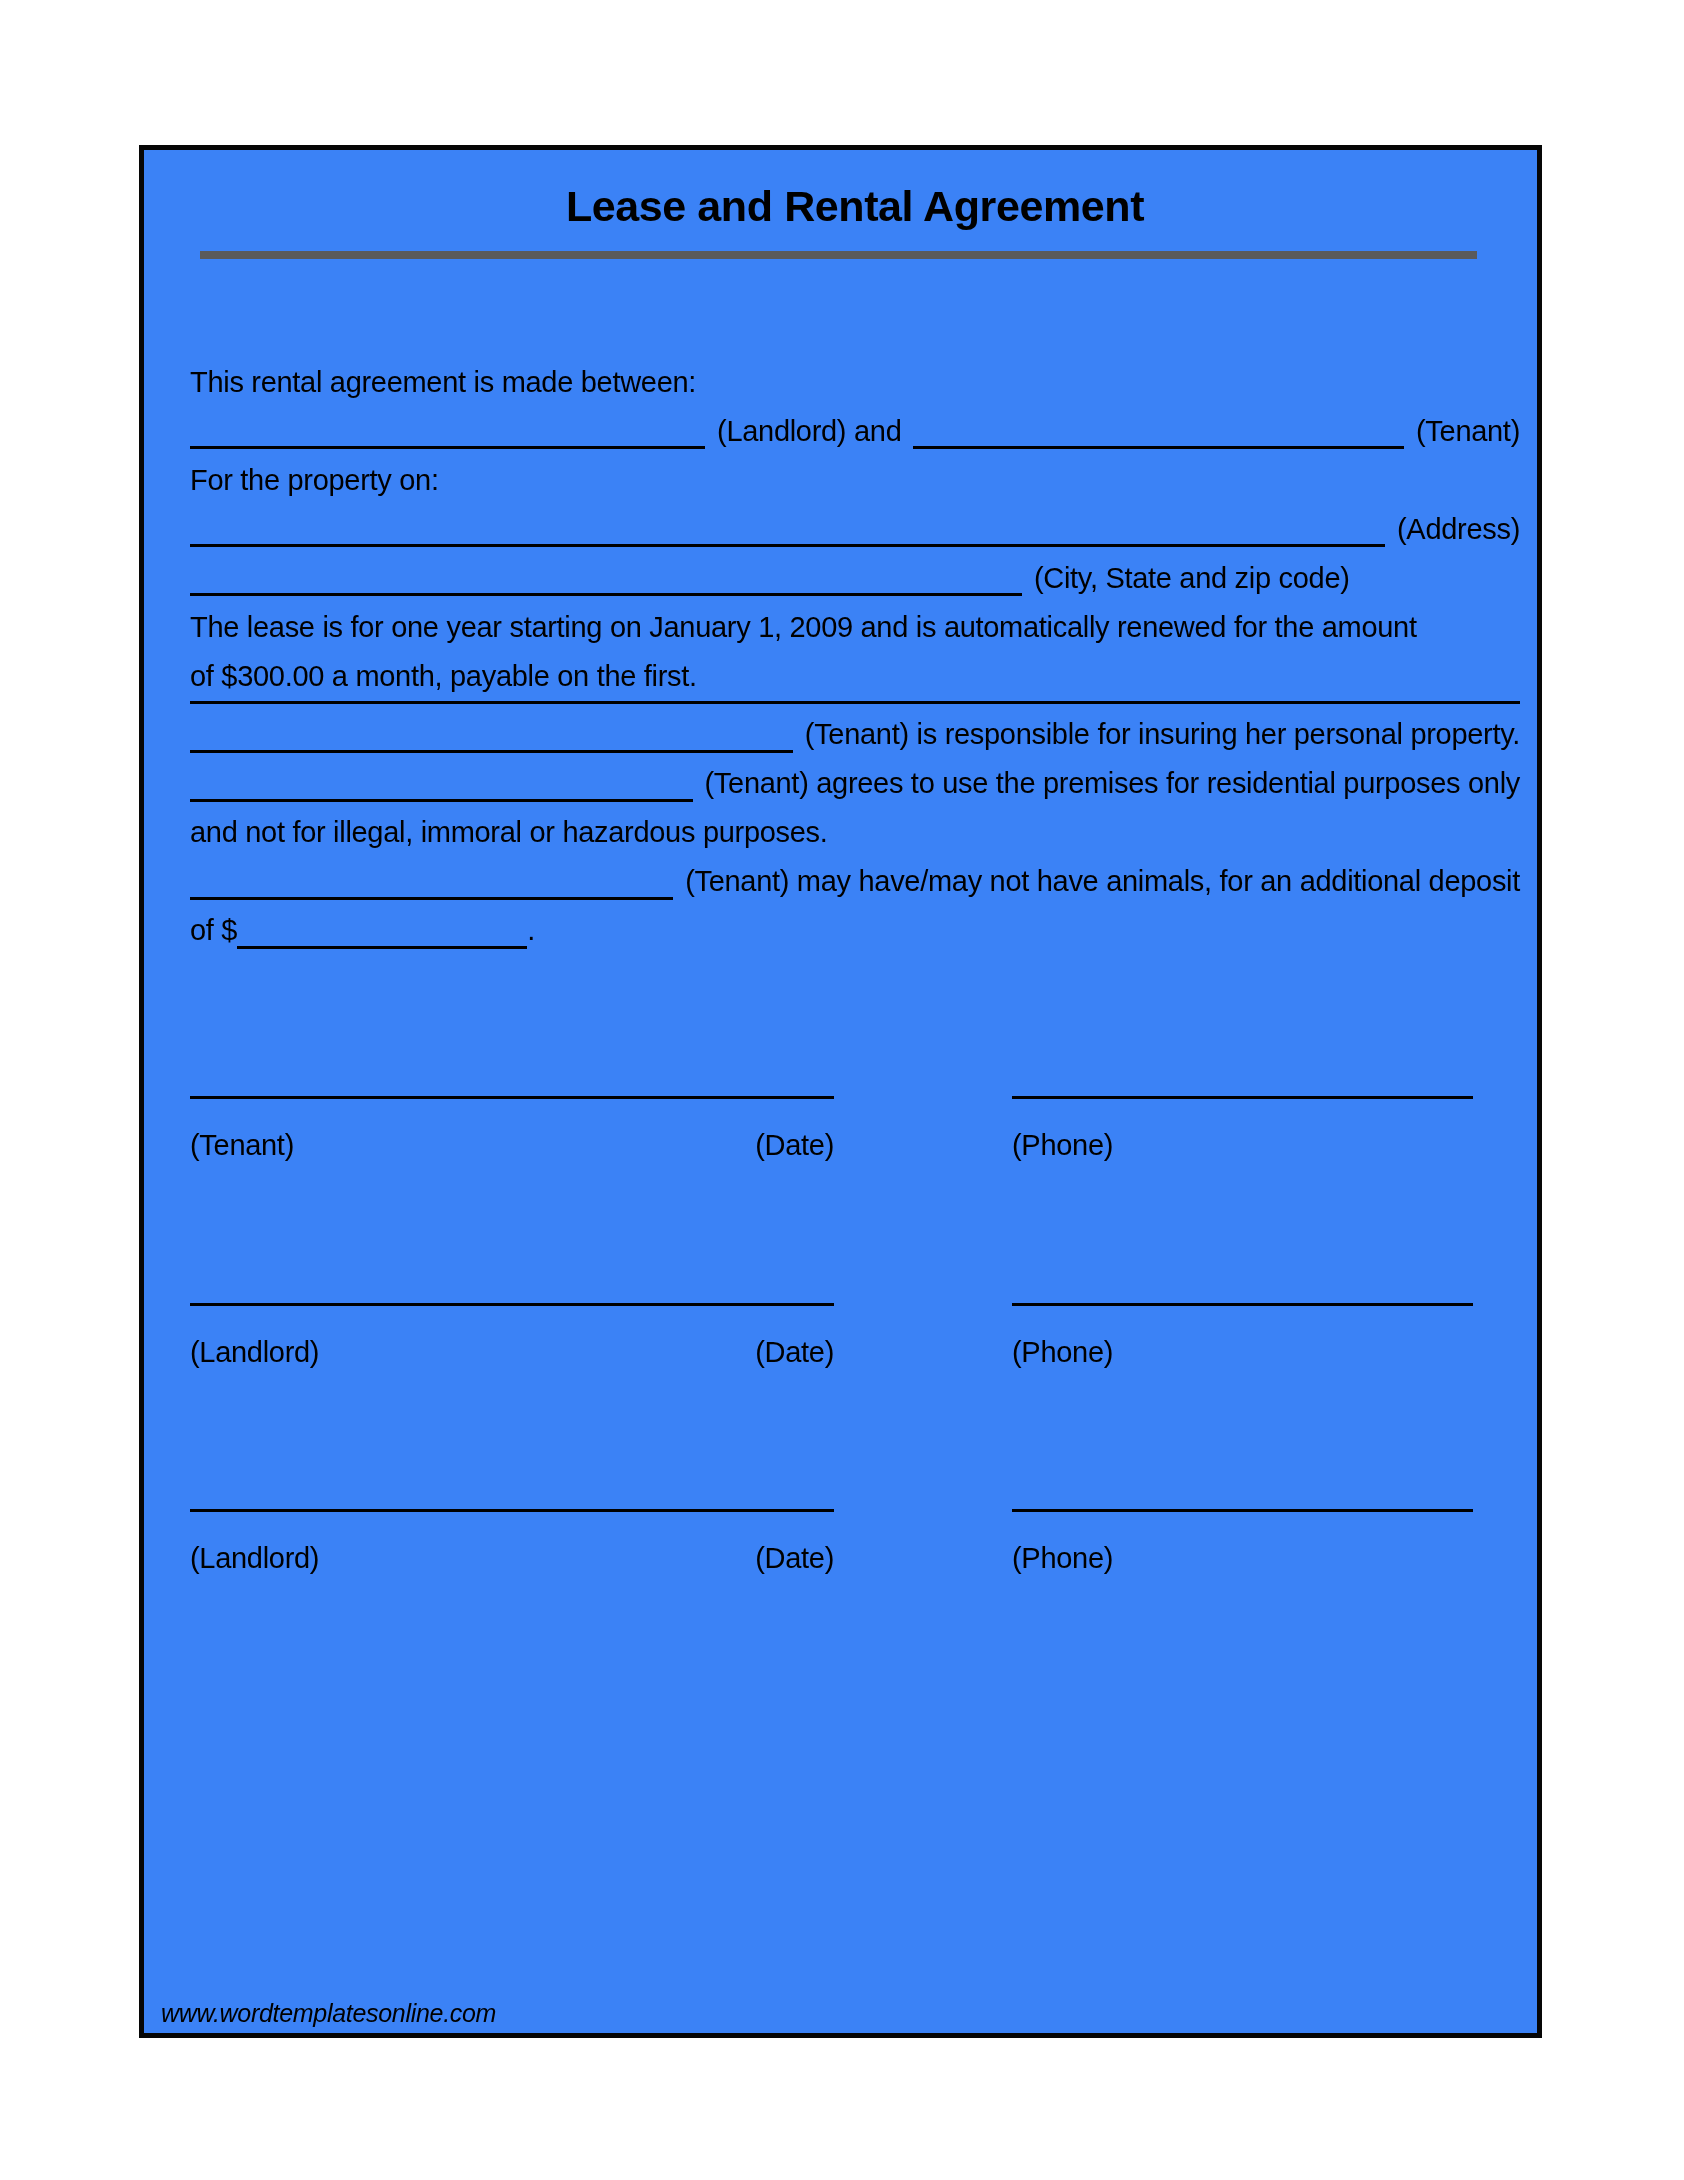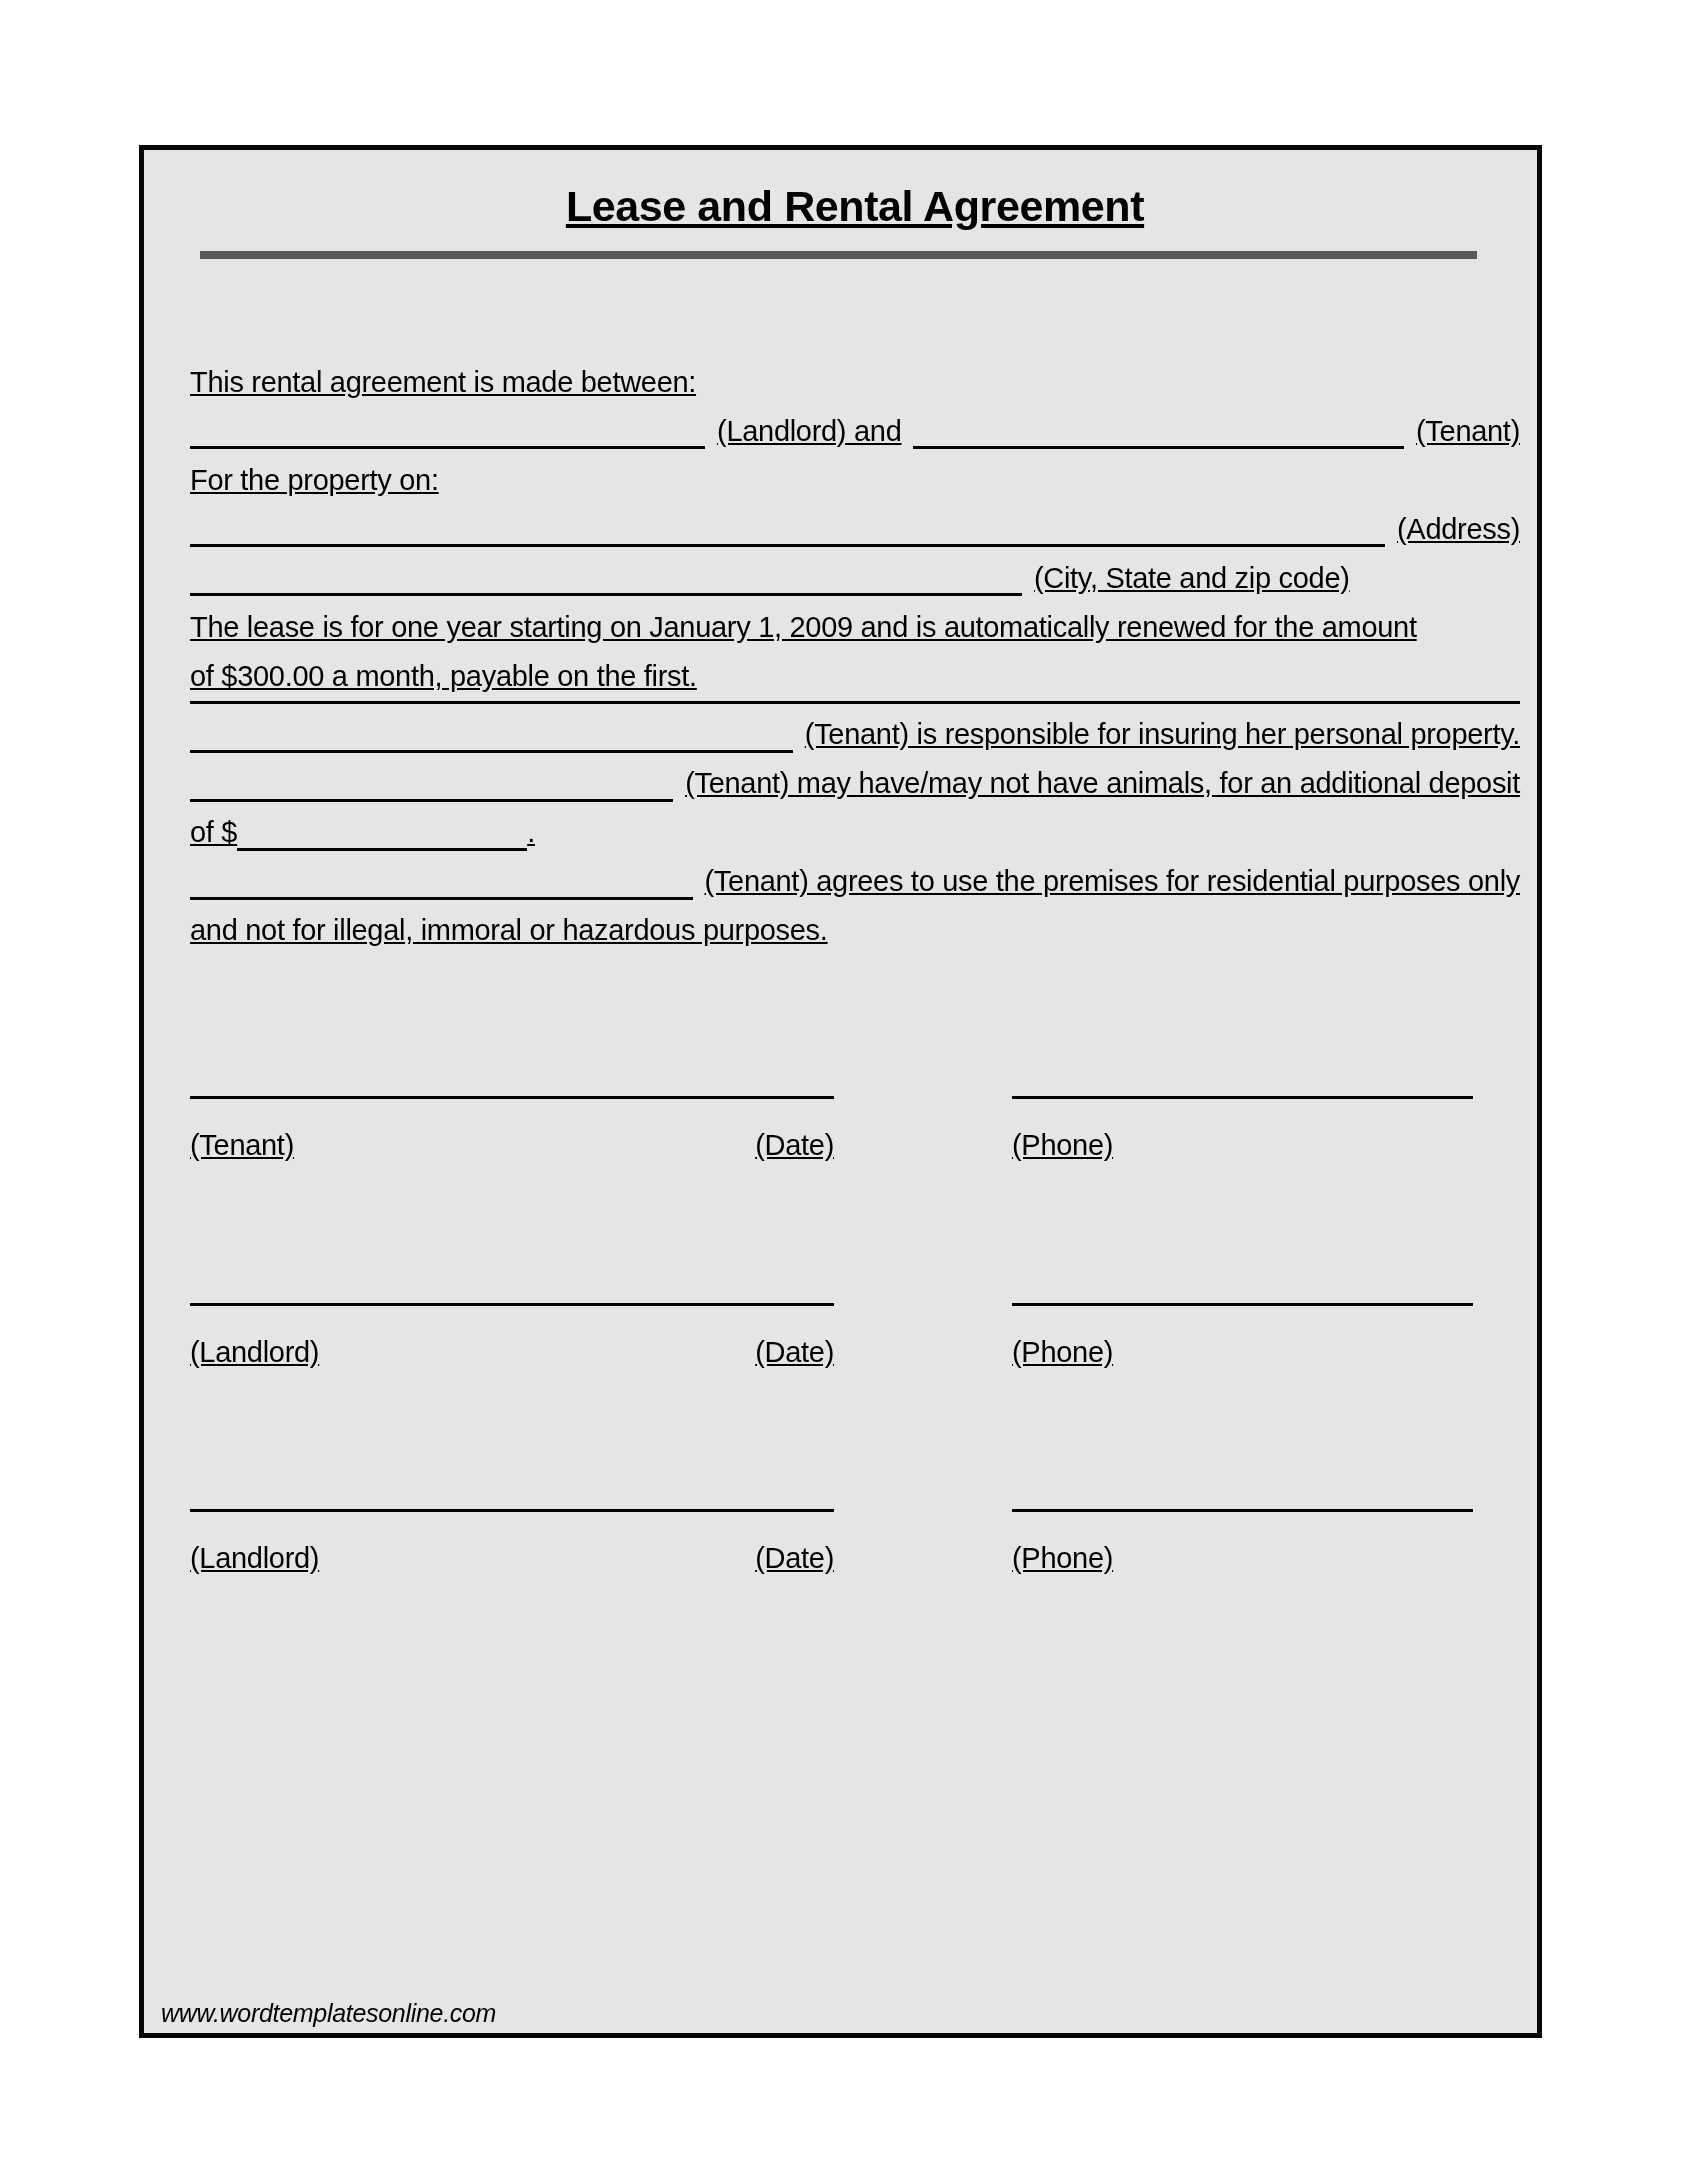--- a/index.html
+++ b/index.html
@@ -8,23 +8,22 @@
     background:#ffffff;
     font-family:"Liberation Sans","DejaVu Sans",sans-serif;
     color:#000;
     position:relative;
   }
   .page {
     position:absolute; left:139px; top:145px;
     width:1403px; height:1893px;
     border:5.1px solid #060606;
     box-sizing:border-box;
-    background:#e5e5e5;
+    background:#3b82f6;
     padding:0 17px 0 46px;
-    text-decoration:underline;
   }
   .doc-title {
     margin-top:29px;
     font-size:43px; font-weight:bold;
     text-align:center; line-height:55px;
     letter-spacing:-0.4px;
   }
   .rule {
     height:7.7px; background:#5a5a5a;
     margin:17px 43px 0 10.2px;
@@ -107,35 +106,35 @@
 
 
   <div class="row mt-p">
     <span class="blank"></span>
     <span class="lbl tail">(Tenant) is responsible for insuring her personal property.</span>
   </div>
 
   <div class="mt-p">
     <div class="row">
       <span class="blank"></span>
+      <span class="lbl tail">(Tenant) agrees to use the premises for residential purposes only</span>
+    </div>
+    <div class="line">and not for illegal, immoral or hazardous purposes.</div>
+  </div>
+
+  <div class="mt-p">
+    <div class="row">
+      <span class="blank"></span>
       <span class="lbl tail">(Tenant) may have/may not have animals, for an additional deposit</span>
     </div>
     <div class="row">
       <span class="lbl">of $</span>
       <span class="blank fixed" style="width:290px"></span>
       <span class="lbl">.</span>
     </div>
-  </div>
-
-  <div class="mt-p">
-    <div class="row">
-      <span class="blank"></span>
-      <span class="lbl tail">(Tenant) agrees to use the premises for residential purposes only</span>
-    </div>
-    <div class="line">and not for illegal, immoral or hazardous purposes.</div>
   </div>
 
   <div class="sig-row mt-sig1">
     <div class="sig-left">
         <div class="sig-line"></div>
       </div>
     <div class="sig-gap"></div>
     <div class="sig-right">
         <div class="sig-line"></div>
       </div>

